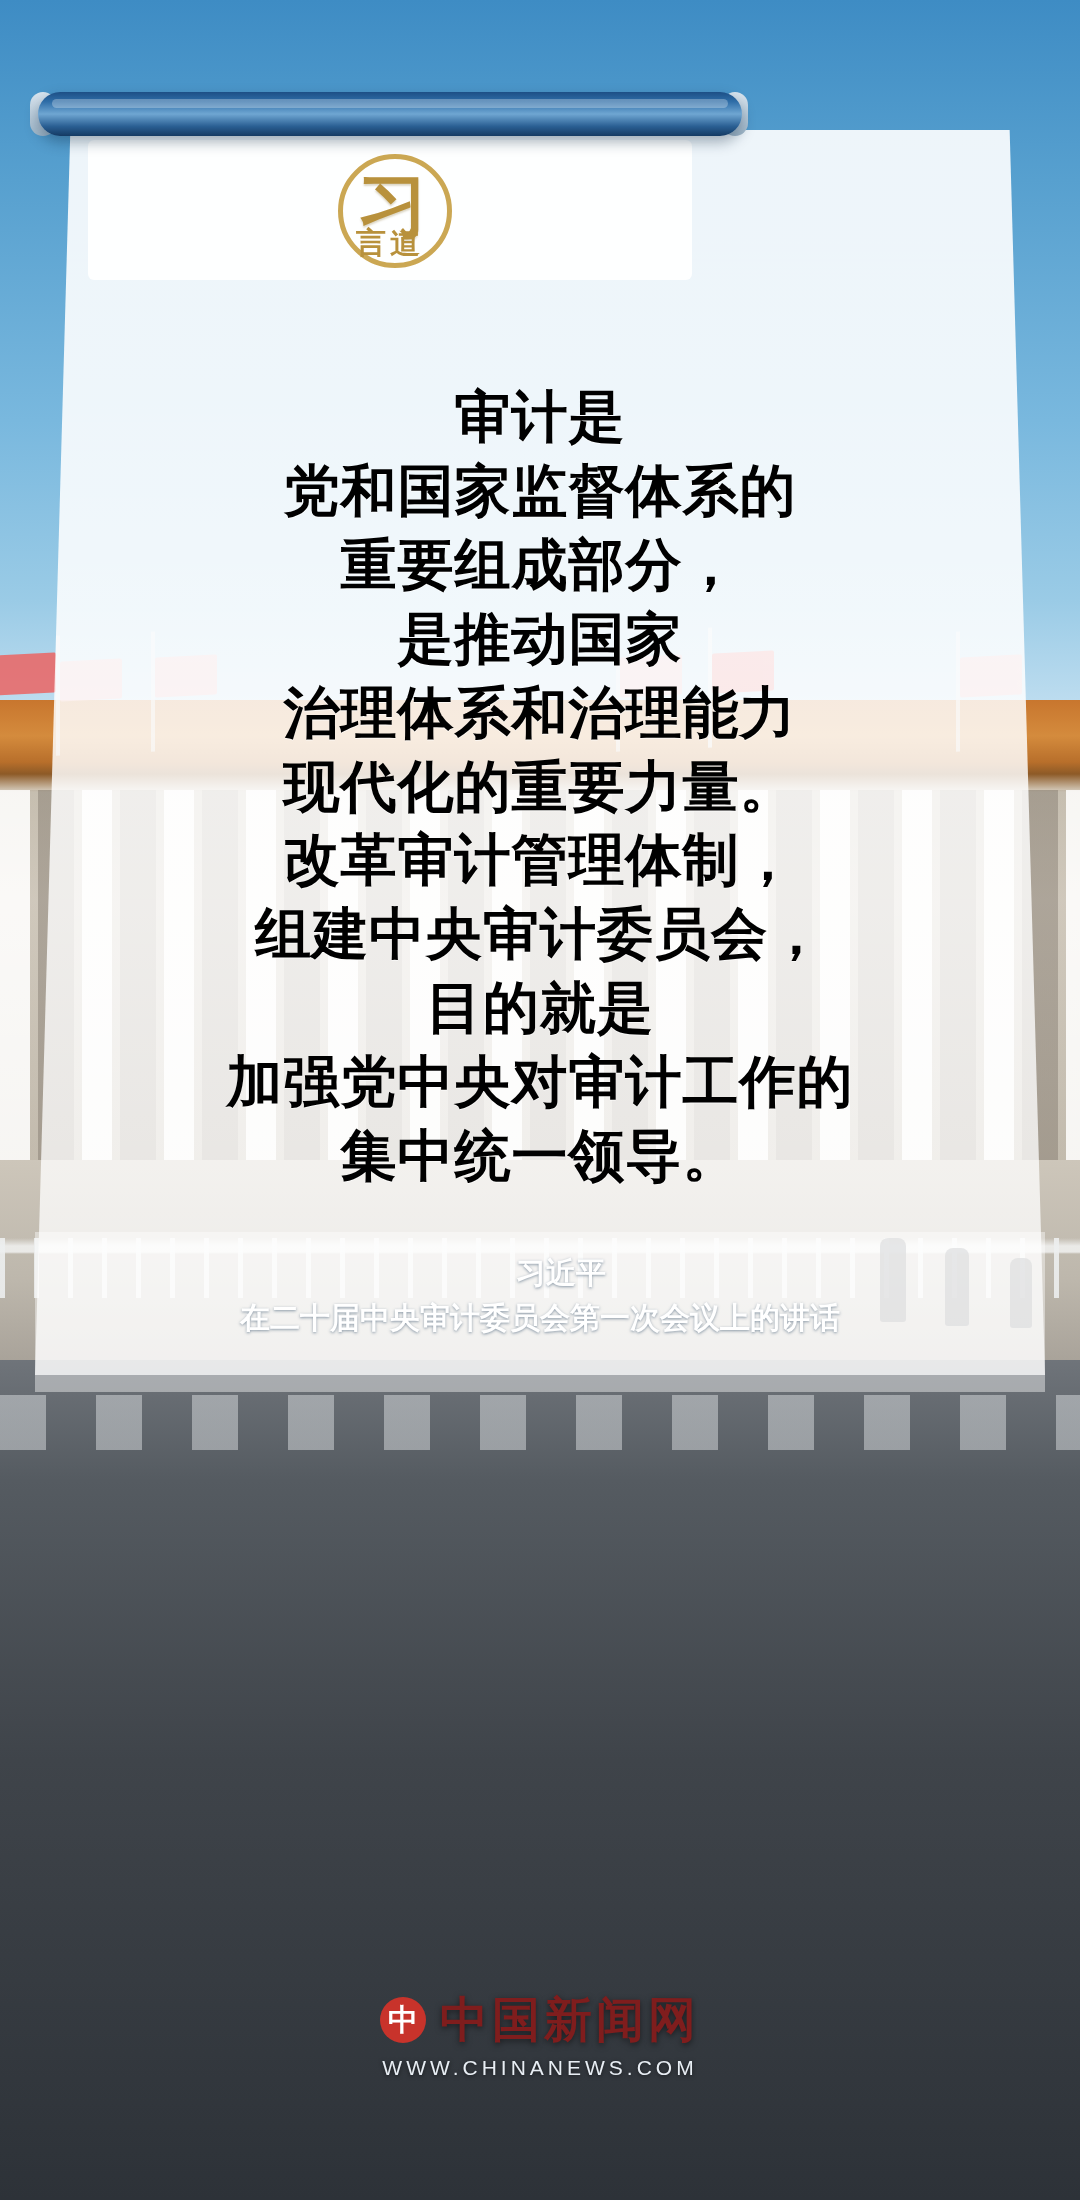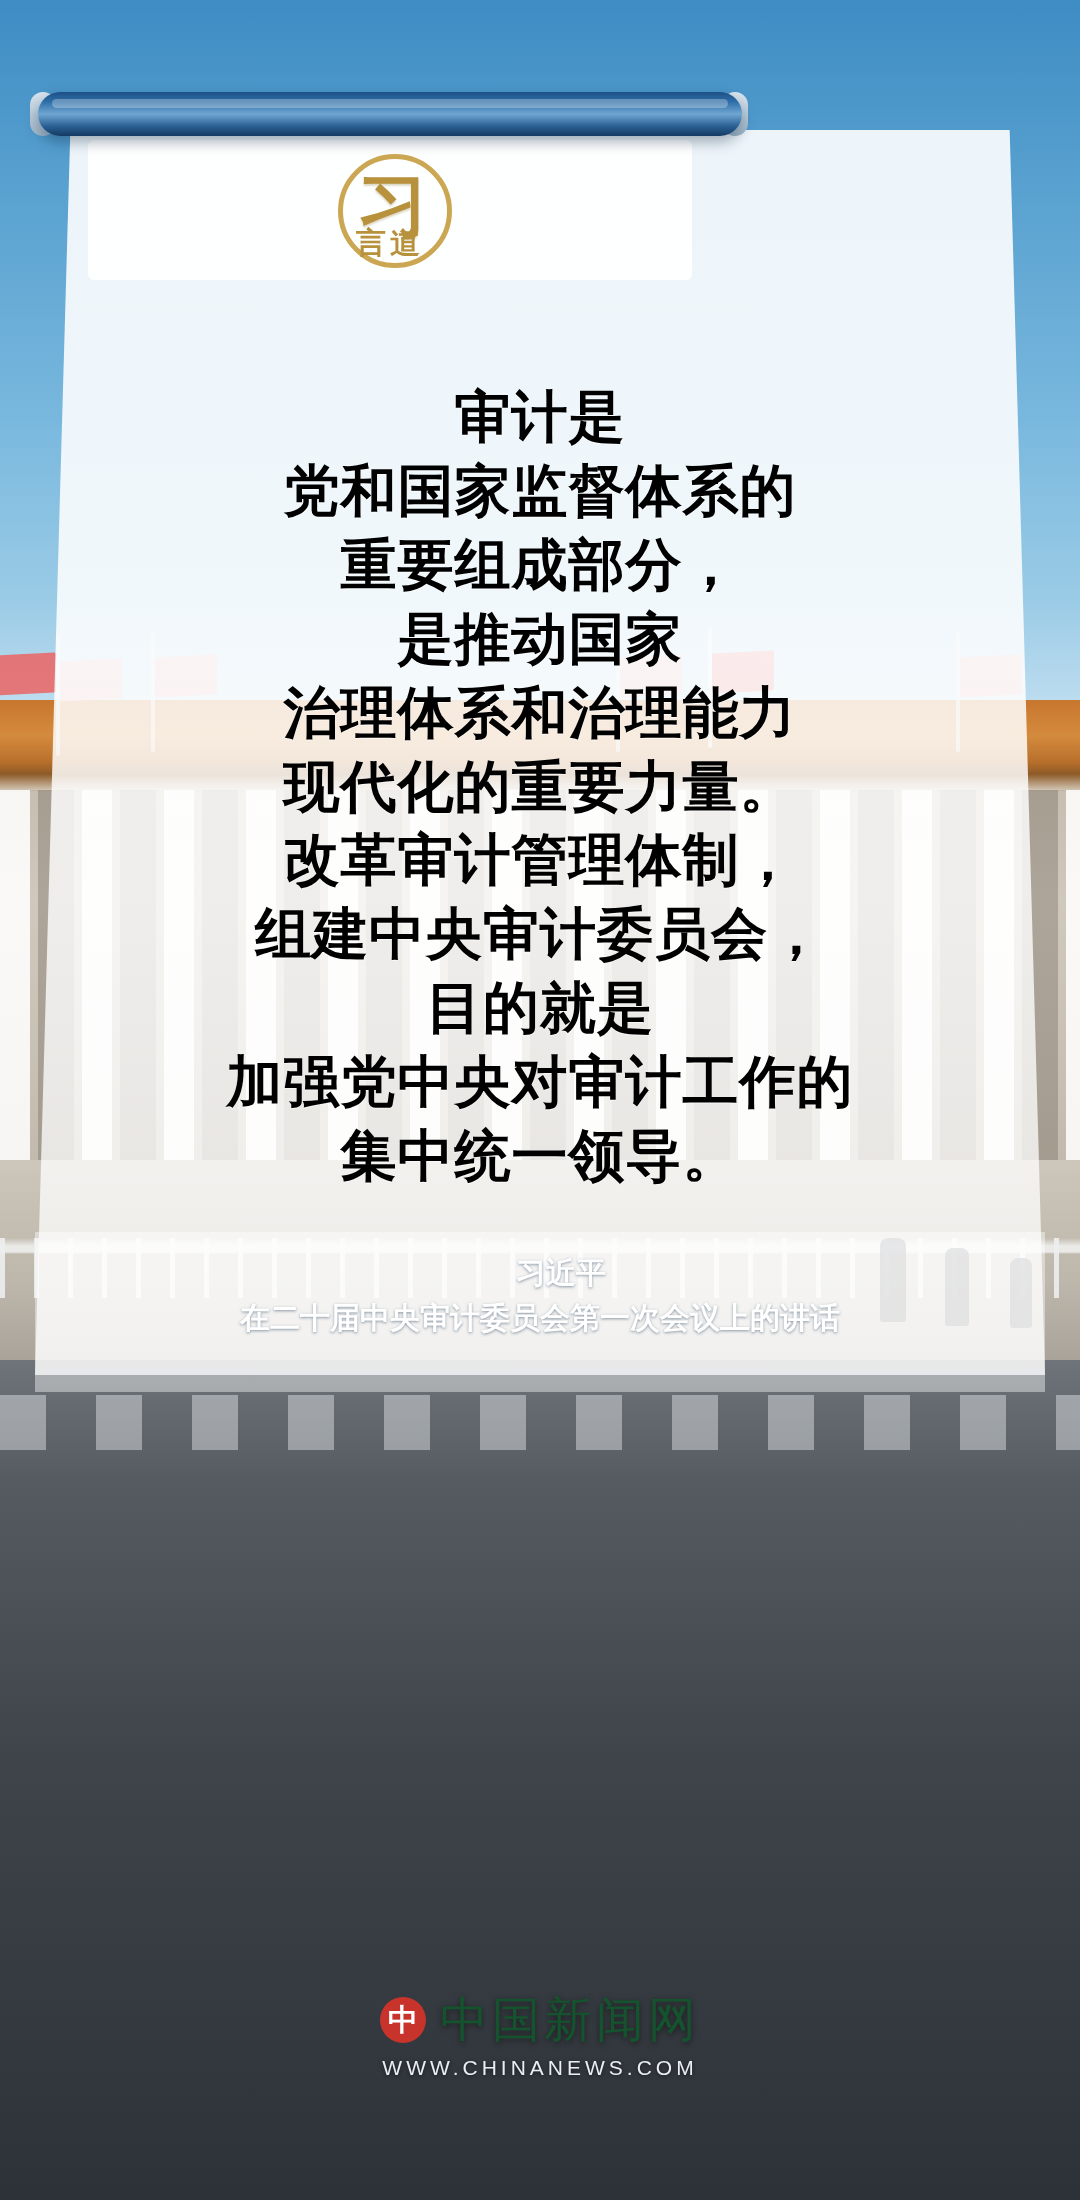--- a/index.html
+++ b/index.html
@@ -303,23 +303,23 @@
     content: "中";
     position: absolute;
     left: 0; right: 0; top: 50%;
     transform: translateY(-50%);
     color: #fff;
     font-size: 30px;
     font-weight: bold;
     line-height: 1;
   }
   .footer-name {
-    color: #14532d;
+    color: #7f1d1d;
     font-size: 48px;
-    font-weight: normal;
+    font-weight: bold;
     letter-spacing: 4px;
     text-shadow: 0 2px 6px rgba(0,0,0,0.5);
   }
   .footer-url {
     margin-top: 4px;
     color: #e8eef4;
     font-size: 21px;
     letter-spacing: 4px;
     text-shadow: 0 1px 4px rgba(0,0,0,0.55);
   }

